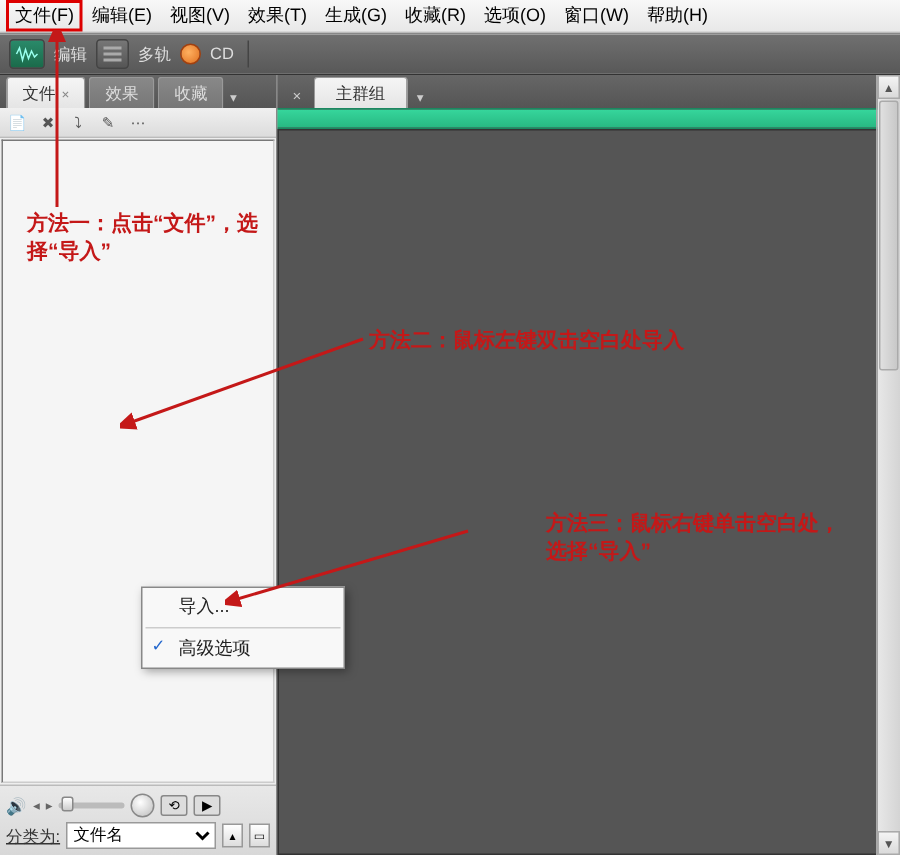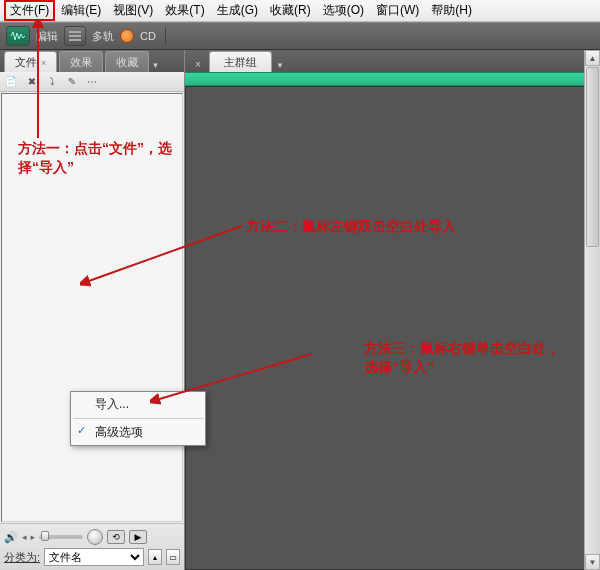--- a/index.html
+++ b/index.html
@@ -43,21 +43,21 @@
 
 .right-panel { flex: 1; display: flex; flex-direction: column; }
 .right-tabs { height: 22px; background: linear-gradient(#666,#555); display: flex; align-items: flex-end; padding: 0 6px; gap: 4px; font-size: 11px; }
 .right-tabs .tab { padding: 3px 14px 2px; background: linear-gradient(#f5f5f5,#e5e5e5); border: 1px solid #999; border-bottom: none; border-radius: 3px 3px 0 0; color: #333; }
 .right-tabs .x { font-size: 10px; color: #ccc; padding: 0 4px 2px; }
 .right-tabs .drop { color: #ccc; font-size: 9px; padding: 0 2px 2px; }
 
 .timeline-strip { height: 14px; background: linear-gradient(#36d69c, #28b882); border-top: 1px solid #1a8860; border-bottom: 1px solid #1a8860; }
 .canvas { flex: 1; background: #555; border: 1px solid #333; position: relative; }
 
-.context-menu { position: absolute; left: 70px; top: 391px; width: 136px; background: #f8f8f8; border: 1px solid #888; box-shadow: 2px 2px 6px rgba(0,0,0,0.35); font-size: 12px; }
+.context-menu { position: absolute; left: 94px; top: 391px; width: 136px; background: #f8f8f8; border: 1px solid #888; box-shadow: 2px 2px 6px rgba(0,0,0,0.35); font-size: 12px; }
 .context-menu .cm-item { padding: 4px 8px 4px 24px; position: relative; color: #222; }
 .context-menu .cm-sep { height: 1px; background: #ccc; margin: 1px 2px; }
 .context-menu .cm-check { position: absolute; left: 6px; top: 4px; color: #2266cc; font-size: 11px; }
 
 .annotation { position: absolute; font-size: 14px; color: #c41818; font-weight: bold; line-height: 1.35; pointer-events: none; }
 .ann1 { left: 18px; top: 139px; width: 170px; }
 .ann2 { left: 246px; top: 217px; }
 .ann3 { left: 316px; top: 339px; width: 200px; margin-left: 48px; }
 
 .arrow { position: absolute; pointer-events: none; }

